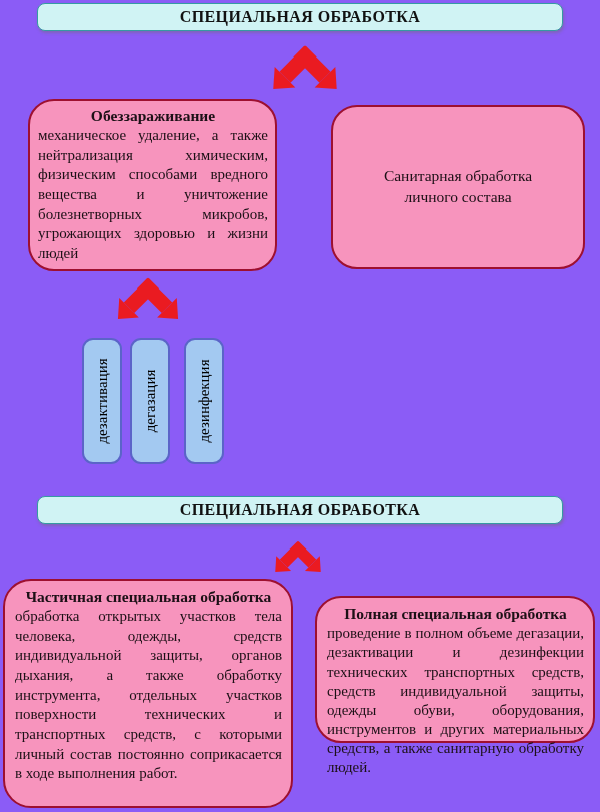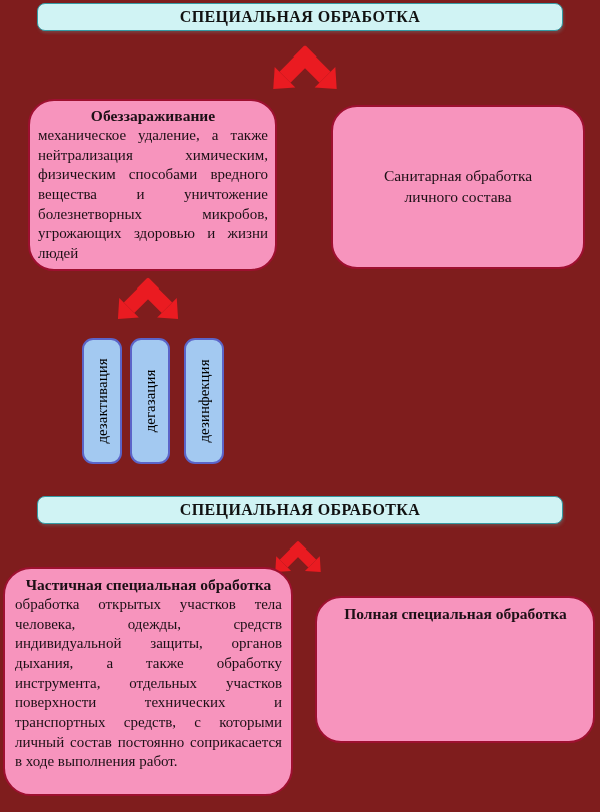--- a/index.html
+++ b/index.html
@@ -4,21 +4,21 @@
 <style>
   :root{
     --banner-fill:#d0f3f4; --banner-border:#359aa3;
     --pink-fill:#f794bd; --pink-border:#9e1030;
     --blue-fill:#a3c9f1; --blue-border:#5b64c8;
     --arrow-red:#ea1b21; --text-dark:#1c1016;
   }
   *{margin:0;padding:0;box-sizing:border-box;}
   html,body{background:#fff;}
   .canvas{
-    position:relative;width:600px;height:812px;background:#7f1d1d;
+    position:relative;width:600px;height:812px;background:#8b5cf6;
     font-family:"Liberation Serif","DejaVu Serif",serif;color:var(--text-dark);
     overflow:hidden;
   }
   .banner{
     position:absolute;left:37px;width:526px;height:28px;
     background:var(--banner-fill);border:1px solid var(--banner-border);
     border-radius:8px;display:flex;align-items:center;justify-content:center;
     font-weight:bold;font-size:16px;letter-spacing:.4px;color:#111;
     box-shadow:1px 2px 3px rgba(110,110,110,.45);
   }
@@ -46,21 +46,21 @@
     background:var(--blue-fill);border:2px solid var(--blue-border);border-radius:11px;
   }
   .method:nth-child(1){left:82px;}
   .method:nth-child(2){left:130px;}
   .method:nth-child(3){left:184px;}
   .method span{
     position:absolute;top:50%;left:50%;
     transform:translate(-50%,-50%) rotate(-90deg);
     white-space:nowrap;font-size:15px;color:#000;
   }
-  .box-partial{left:3px;top:567px;width:290px;height:229px;border-radius:28px;padding:6px 9px 4px 10px;}
+  .box-partial{left:3px;top:579px;width:290px;height:229px;border-radius:28px;padding:6px 9px 4px 10px;}
   .box-full{left:315px;top:596px;width:280px;height:147px;border-radius:26px;padding:6px 9px 4px 10px;}
   .box-full .body{line-height:1.28;}
 </style>
 </head>
 <body>
 
 <div class="canvas">
 
   <div class="banner top">
     <span>СПЕЦИАЛЬНАЯ ОБРАБОТКА</span>
@@ -130,15 +130,16 @@
     </g>
   </svg>
 
   <div class="pinkbox box-partial">
     <div class="title">Частичная специальная обработка</div>
     <div class="body">обработка открытых участков тела человека, одежды, средств индивидуальной защиты, органов дыхания, а также обработку инструмента, отдельных участков поверхности технических и транспортных средств, с которыми личный состав постоянно соприкасается в ходе выполнения работ.</div>
   </div>
 
   <div class="pinkbox box-full">
     <div class="title">Полная специальная обработка</div>
+    <div class="body">проведение в полном объеме дегазации, дезактивации и дезинфекции технических транспортных средств, средств индивидуальной защиты, одежды обуви, оборудования, инструментов и других материальных средств, а также санитарную обработку людей.</div>
   </div>
 
 </div>
 
 </body></html>

